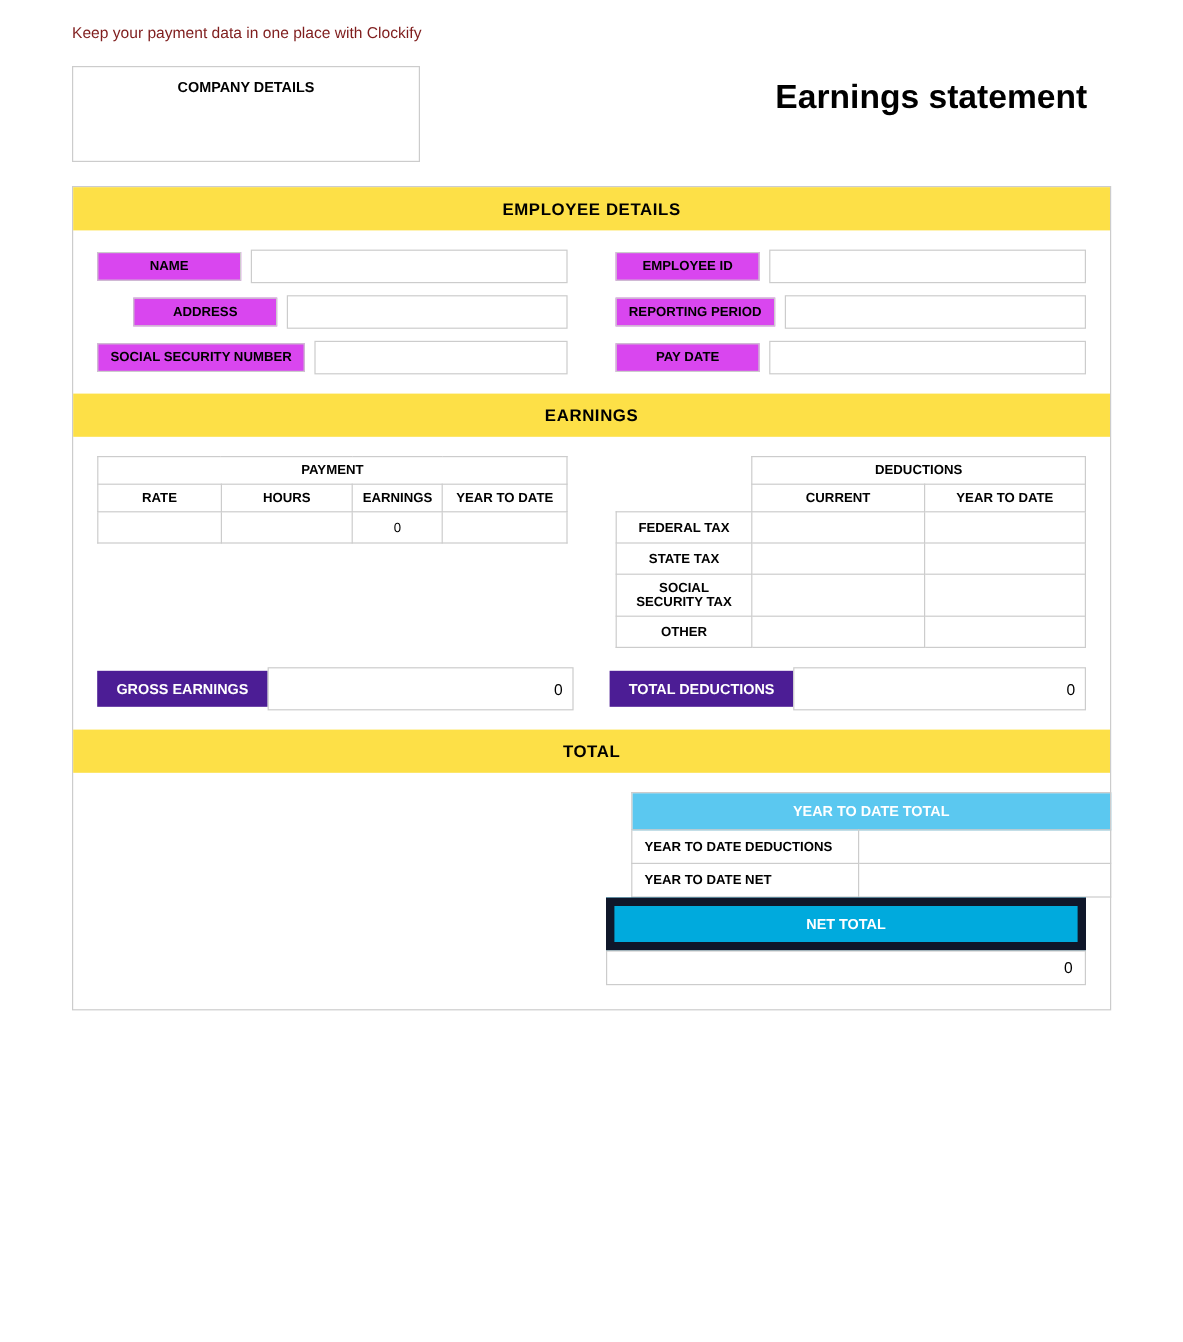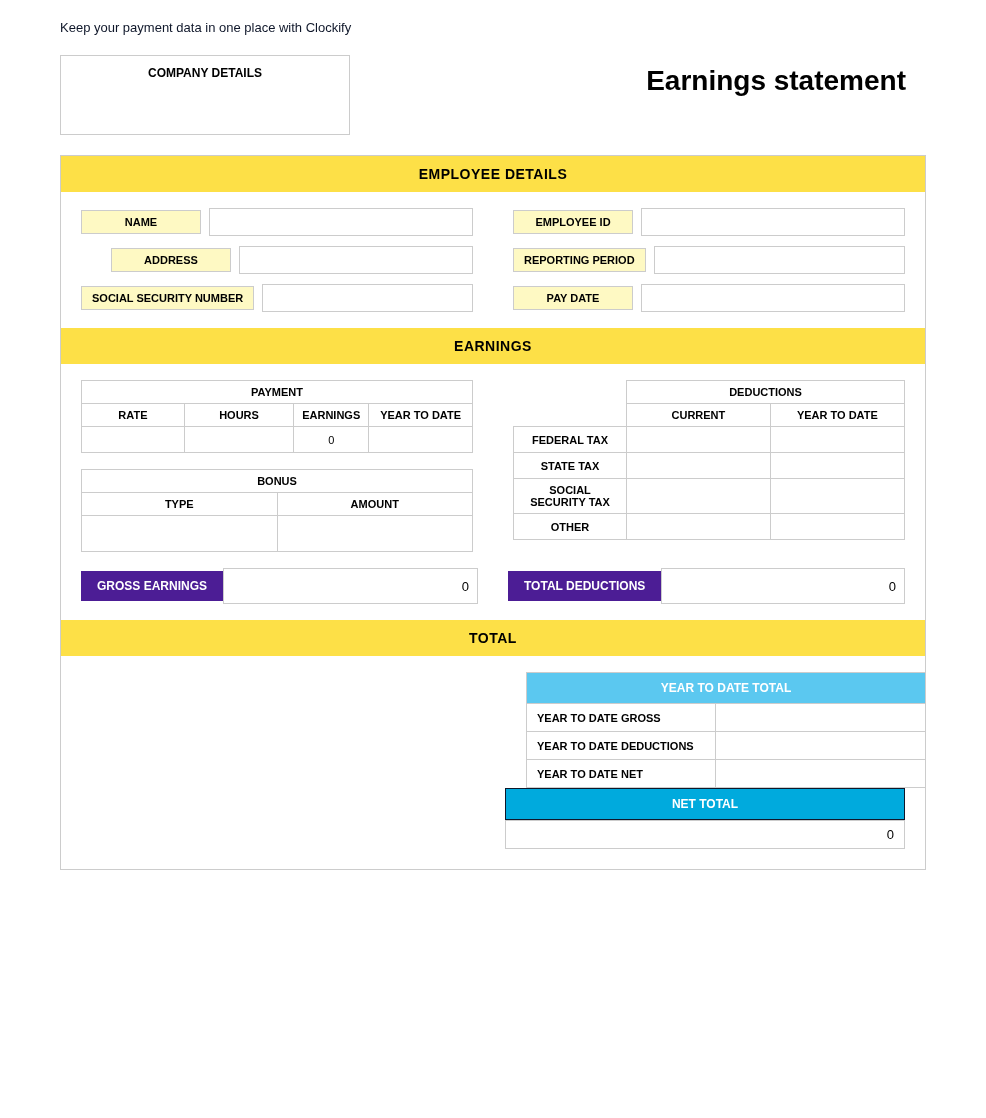--- a/index.html
+++ b/index.html
@@ -1,35 +1,35 @@
 <!DOCTYPE html>
 <html><head>
   <meta charset="utf-8">
   <style>
     * { box-sizing: border-box; margin: 0; padding: 0; }
     body { font-family: Arial, sans-serif; background: #fff; color: #000; font-size: 13px; }
 
     .top-link { padding: 20px 60px; }
-    .top-link a { color: #0f172a; text-decoration: none; font-size: 13px; }
+    .top-link a { color: #7f1d1d; text-decoration: none; font-size: 13px; }
 
     .page-container { padding: 0 60px 40px 60px; }
 
     .header-row { display: flex; justify-content: space-between; align-items: flex-start; margin-bottom: 20px; }
     .company-box { border: 1px solid #ccc; width: 290px; min-height: 80px; padding: 10px; }
     .company-label { font-weight: bold; font-size: 12px; text-align: center; }
     .page-title { font-size: 28px; font-weight: bold; padding-right: 20px; padding-top: 10px; }
 
     .main-card { border: 1px solid #ccc; width: 100%; }
 
     .section-header { background: #fde047; padding: 10px; text-align: center; font-weight: bold; font-size: 14px; letter-spacing: 0.5px; }
 
     .employee-details { padding: 16px 20px; }
     .employee-grid { display: grid; grid-template-columns: 1fr 1fr; gap: 12px 40px; }
     .field-row { display: flex; align-items: center; gap: 8px; }
-    .field-label { background: #fef9c3; border: 1px solid #ccc; padding: 5px 10px; font-weight: bold; font-size: 11px; white-space: nowrap; min-width: 120px; text-align: center; }
+    .field-label { background: #d946ef; border: 1px solid #ccc; padding: 5px 10px; font-weight: bold; font-size: 11px; white-space: nowrap; min-width: 120px; text-align: center; }
     .field-label-wide { min-width: 160px; }
     .field-input { border: 1px solid #ccc; flex: 1; height: 28px; padding: 0 6px; }
 
     .earnings-section { padding: 16px 20px; }
 
     .payment-table, .deductions-table, .bonus-table { width: 100%; border-collapse: collapse; }
     .payment-table th, .payment-table td,
     .deductions-table th, .deductions-table td,
     .bonus-table th, .bonus-table td {
       border: 1px solid #ccc;
@@ -46,21 +46,21 @@
     .total-value { border: 1px solid #ccc; min-width: 120px; height: 36px; display: flex; align-items: center; justify-content: flex-end; padding-right: 8px; font-size: 13px; }
 
     
     .total-section { padding: 16px 20px 20px 20px; }
     .ytd-container { float: right; width: 400px; }
     .ytd-table { width: 100%; border-collapse: collapse; margin-left: 21px; }
     .ytd-table th { background: #5bc8f0; color: #fff; font-size: 12px; font-weight: bold; padding: 8px; text-align: center; border: 1px solid #ccc; }
     .ytd-table td { border: 1px solid #ccc; padding: 6px 10px; font-size: 11px; font-weight: bold; }
     .ytd-table td.value-cell { text-align: right; font-weight: normal; }
 
-    .net-total-header { background: #00aadd; color: #fff; font-weight: bold; font-size: 12px; padding: 8px; text-align: center; border: 1px solid #0f172a; }
+    .net-total-header { background: #00aadd; color: #fff; font-weight: bold; font-size: 12px; padding: 8px; text-align: center; border: 7px solid #0f172a; }
     .net-total-value { border: 1px solid #ccc; text-align: right; padding: 6px 10px; font-size: 13px; }
     .clearfix::after { content: ''; display: table; clear: both; }
 
     .bonus-section { margin-top: 16px; }
   </style>
 </head>
 <body>
 
 <div class="top-link">
   <a href="#">Keep your payment data in one place with Clockify</a>
@@ -132,39 +132,20 @@
             <tbody>
               <tr>
                 <td><input style="width: 100%; border: none; outline: none;" type="text"></td>
                 <td><input style="width: 100%; border: none; outline: none;" type="text"></td>
                 <td>0</td>
                 <td><input style="width: 100%; border: none; outline: none;" type="text"></td>
               </tr>
             </tbody>
           </table>
 
-          <div class="bonus-section">
-            <table class="bonus-table">
-              <thead>
-                <tr>
-                  <th colspan="2">BONUS</th>
-                </tr>
-                <tr>
-                  <th>TYPE</th>
-                  <th>AMOUNT</th>
-                </tr>
-              </thead>
-              <tbody>
-                <tr>
-                  <td style="height:36px;"><input style="width: 100%; border: none; outline: none;" type="text"></td>
-                  <td><input style="width: 100%; border: none; outline: none;" type="text"></td>
-                </tr>
-              </tbody>
-            </table>
-          </div>
         </div>
 
         <div style="flex: 1;">
           <table class="deductions-table">
             <thead>
               <tr>
                 <th style="border:none;background:none;"></th>
                 <th colspan="2">DEDUCTIONS</th>
               </tr>
               <tr>
@@ -216,24 +197,20 @@
     <div class="section-header">TOTAL</div>
     <div class="total-section clearfix">
       <div class="ytd-container">
         <table class="ytd-table">
           <thead>
             <tr>
               <th colspan="2">YEAR TO DATE TOTAL</th>
             </tr>
           </thead>
           <tbody>
-            <tr>
-              <td>YEAR TO DATE GROSS</td>
-              <td class="value-cell"><input style="width: 100%; border: none; outline: none; text-align: right;" type="text"></td>
-            </tr>
             <tr>
               <td>YEAR TO DATE DEDUCTIONS</td>
               <td class="value-cell"><input style="width: 100%; border: none; outline: none; text-align: right;" type="text"></td>
             </tr>
             <tr>
               <td>YEAR TO DATE NET</td>
               <td class="value-cell"><input style="width: 100%; border: none; outline: none; text-align: right;" type="text"></td>
             </tr>
           </tbody>
         </table>

